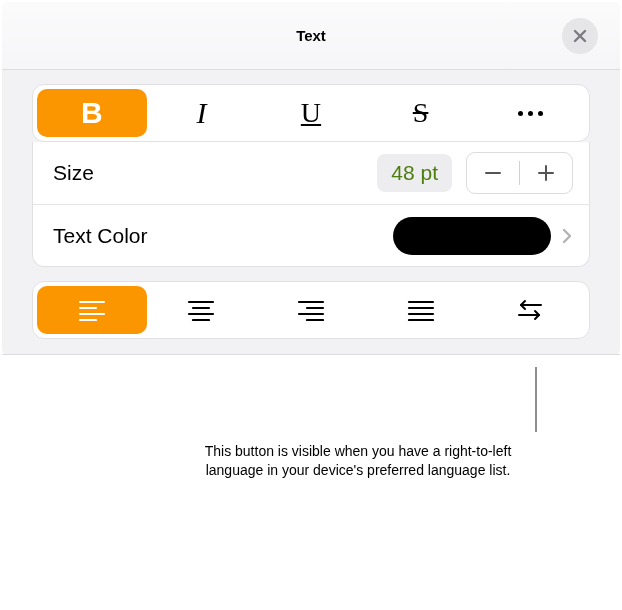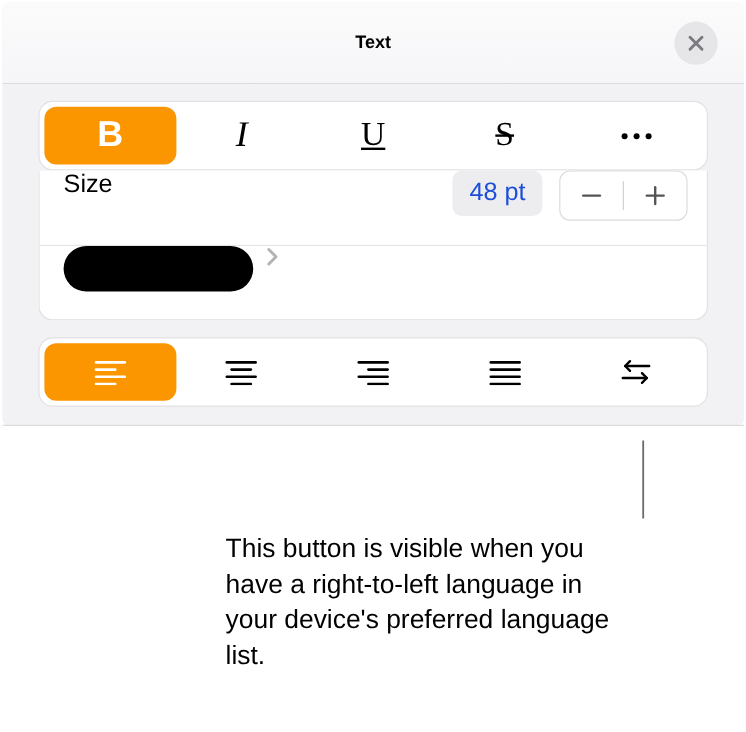--- a/index.html
+++ b/index.html
@@ -80,37 +80,37 @@
 
   .list {
     margin: 0 30px 14px 30px;
     background: #fff;
     border: 1px solid #e1e1e4;
     border-top: none;
     border-radius: 0 0 12px 12px;
   }
   .row {
     display: flex;
-    align-items: flex-start;
+    align-items: center;
     padding: 0 16px 0 20px;
     height: 62px;
     border-top: 1px solid #e5e5e8;
   }
   .list .row:first-child { border-top: none; }
   .row-label {
     font-size: 21px;
     color: #000;
     flex: 1;
   }
   .size-display {
     background: #ededf0;
     border-radius: 8px;
     padding: 7px 14px;
     font-size: 21px;
-    color: #1d4ed8;
+    color: #4d7c0f;
     margin-right: 14px;
   }
   .stepper {
     display: flex;
     align-items: center;
     border: 1px solid #dcdcdf;
     border-radius: 9px;
     height: 42px;
     overflow: hidden;
   }
@@ -176,24 +176,24 @@
     position: absolute;
     left: 0;
     top: 0;
     pointer-events: none;
   }
   .callout-text {
     position: absolute;
     left: 188px;
     top: 440px;
     width: 340px;
-    font-size: 22px;
+    font-size: 14px;
     line-height: 1.35;
     color: #000;
-    text-align: left;
+    text-align: center;
   }
   .wrapper { position: relative; width: 622px; height: 610px; }
 </style>
 </head>
 <body>
 
 <div class="wrapper">
 
 <div class="panel">
 
@@ -241,20 +241,21 @@
         <div class="step-div"></div>
         <div class="step-btn">
           <svg width="20" height="20" viewBox="0 0 20 20">
             <line x1="3" y1="10" x2="17" y2="10" stroke="#555" stroke-width="2" stroke-linecap="round"></line>
             <line x1="10" y1="3" x2="10" y2="17" stroke="#555" stroke-width="2" stroke-linecap="round"></line>
           </svg>
         </div>
       </div>
     </div>
     <div class="row">
+      <div class="row-label">Text Color</div>
       <div class="color-swatch"></div>
       <div class="chev">
         <svg width="12" height="18" viewBox="0 0 12 18">
           <polyline points="3,3 9,9 3,15" stroke="#b2b2b7" stroke-width="2.4" fill="none" stroke-linecap="round" stroke-linejoin="round"></polyline>
         </svg>
       </div>
     </div>
   </div>
 
   <div class="align-row">

